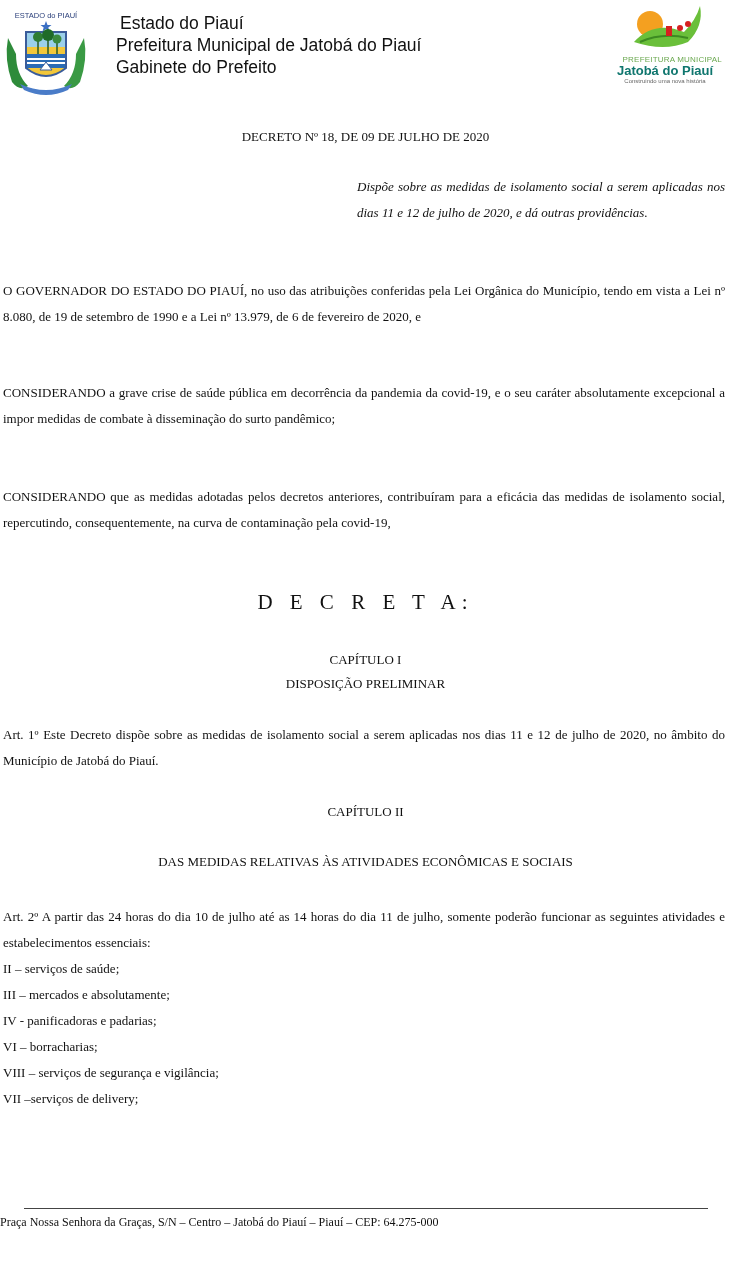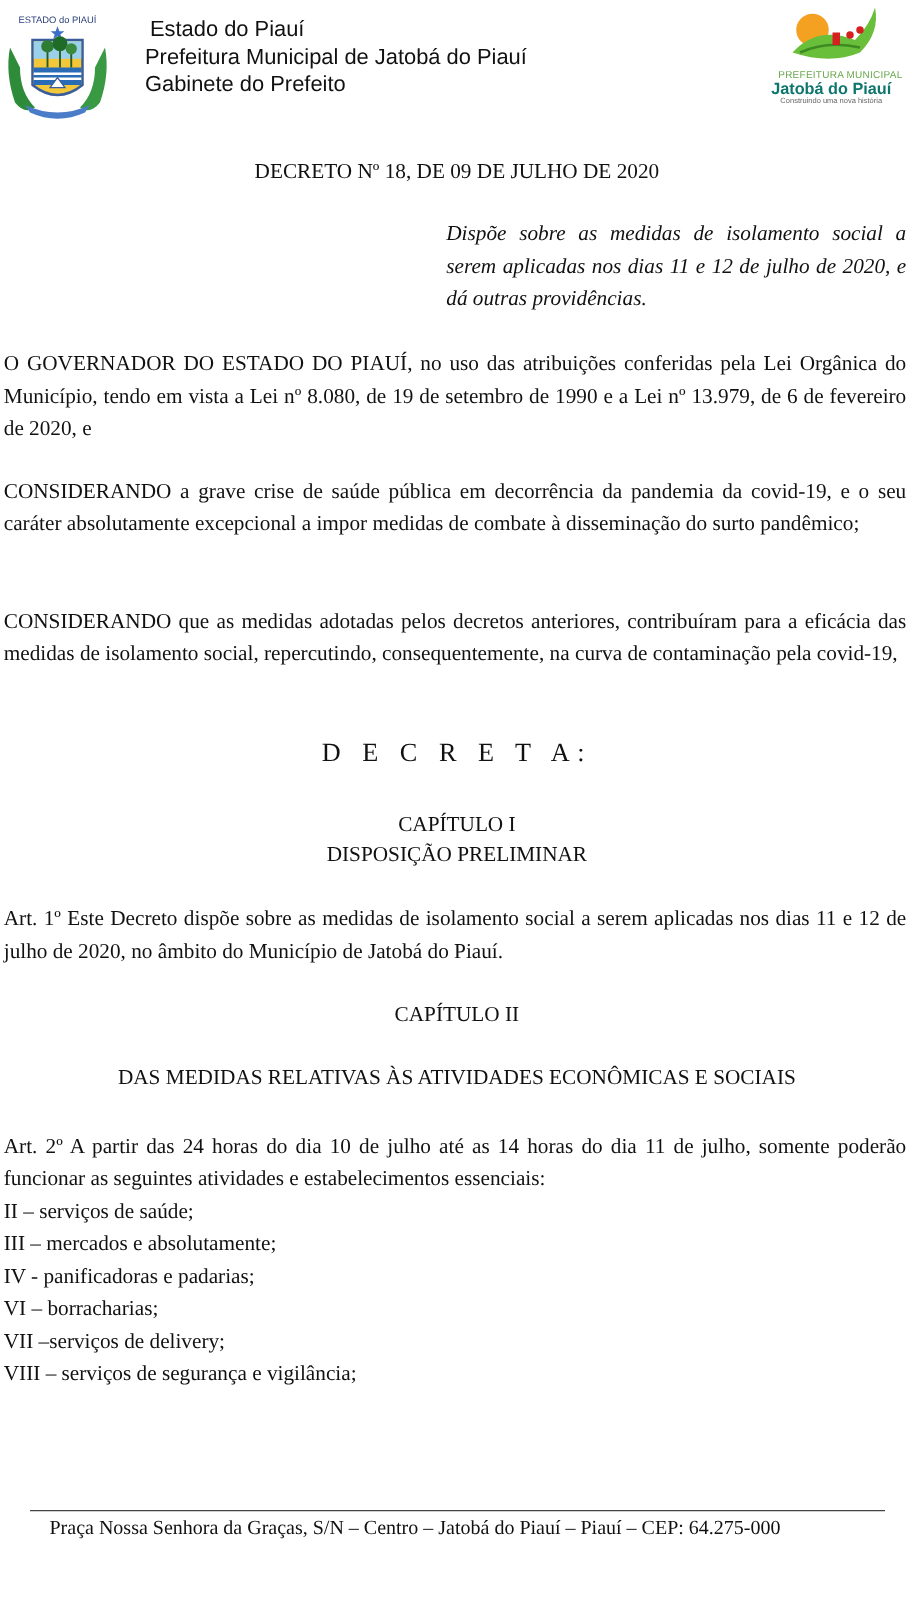--- a/index.html
+++ b/index.html
@@ -15,30 +15,30 @@
     }
     .head-lines div:first-child { padding-left: 4px; }
     .muni-logo { position: absolute; left: 604px; top: 2px; width: 120px; height: 90px; }
     .muni-logo .t1 { position:absolute; left:4px; top:53px; width:114px; text-align:right;
       font-family:"Liberation Sans", sans-serif; font-size:8px; color:#6aa84f; letter-spacing:0.2px; }
     .muni-logo .t2 { position:absolute; left:4px; top:61px; width:114px; text-align:center;
       font-family:"Liberation Sans", sans-serif; font-size:13px; font-weight:bold; color:#0f766e; }
     .muni-logo .t3 { position:absolute; left:4px; top:76px; width:114px; text-align:center;
       font-family:"Liberation Sans", sans-serif; font-size:6px; color:#666; }
 
-    .text { position: absolute; font-size: 17px; line-height: 24px; }
+    .text { position: absolute; font-size: 13px; line-height: 24px; }
     .title { left: 0; width: 731px; text-align: center; top: 125px; }
     .summary { left: 357px; top: 174px; width: 368px; font-style: italic; text-align: justify; line-height: 26px; }
     .para { left: 3px; width: 722px; text-align: justify; line-height: 26px; }
     .center { left: 0; width: 731px; text-align: center; }
     .decreta { font-size: 21px; letter-spacing: 6px; top: 590px; }
     .list { left: 3px; width: 722px; line-height: 26px; }
     .list .item { text-align: justify; }
     .footer-line { position: absolute; left: 24px; top: 1208px; width: 684px; height: 1px; background: #444; }
-    .footer { position: absolute; left: 0; width: 664px; top: 1211px; text-align: center; font-size: 16px; line-height: 23px; }
+    .footer { position: absolute; left: 0; width: 664px; top: 1211px; text-align: left; font-size: 12px; line-height: 23px; }
   </style>
 </head>
 <body>
 
 <div class="header">
   <svg class="coat" viewBox="0 0 88 94">
     <path d="M14 20 Q44 0 74 20" fill="none" stroke="#fff"></path>
     <text x="44" y="14" font-size="7.5" text-anchor="middle" fill="#2a3f7a" font-family="Liberation Sans, sans-serif">ESTADO do PIAUÍ</text>
     <polygon points="44,17 45.5,21 49.5,21 46.3,23.5 47.5,27.5 44,25 40.5,27.5 41.7,23.5 38.5,21 42.5,21" fill="#3b6fc4"></polygon>
     <path d="M6 34 Q2 55 10 78 Q18 88 26 82 Q14 70 14 50 Z" fill="#2e8b3a"></path>
@@ -99,20 +99,20 @@
 <div class="text center" style="top:800px">CAPÍTULO II</div>
 <div class="text center" style="top:850px">DAS MEDIDAS RELATIVAS ÀS ATIVIDADES ECONÔMICAS E SOCIAIS</div>
 
 <div class="text para" style="top:904px">Art. 2º A partir das 24 horas do dia 10 de julho até as 14 horas do dia 11 de julho, somente poderão funcionar as seguintes atividades e estabelecimentos essenciais:</div>
 
 <div class="text list" style="top:956px">
   <div class="item">II – serviços de saúde;</div>
   <div class="item">III – mercados e absolutamente;</div>
   <div class="item">IV - panificadoras e padarias;</div>
   <div class="item">VI – borracharias;</div>
+  <div class="item">VIII – serviços de segurança e vigilância;</div>
   <div class="item">VII –serviços de delivery;</div>
-  <div class="item">VIII – serviços de segurança e vigilância;</div>
 </div>
 
 <div class="footer-line"></div>
 <div class="footer">
   <div>Praça Nossa Senhora da Graças, S/N – Centro – Jatobá do Piauí – Piauí – CEP: 64.275-000</div>
 </div>
 
 </body></html>

